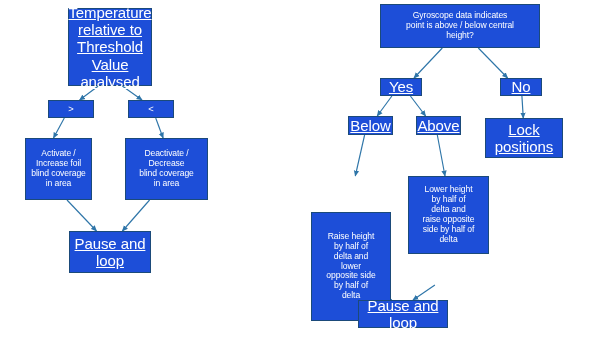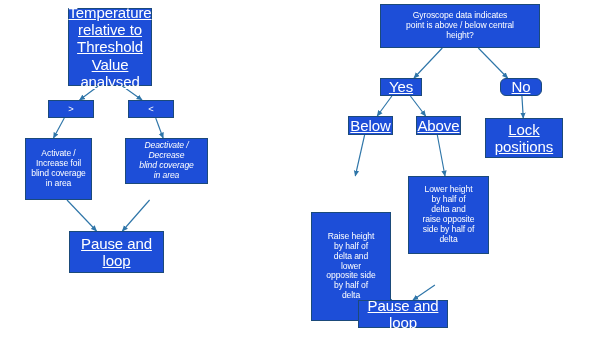--- a/index.html
+++ b/index.html
@@ -84,35 +84,35 @@
 
   <div class="node n-lg" style="left: 48px; top: 100px; width: 46px; height: 18px;">&gt;</div>
 
   <div class="node n-lg" style="left: 128px; top: 100px; width: 46px; height: 18px;">&lt;</div>
 
   <div class="node n-sm" style="left: 25px; top: 138px; width: 67px; height: 62px;">Activate /
 Increase foil
 blind coverage
 in area</div>
 
-  <div class="node n-sm" style="left: 125px; top: 138px; width: 83px; height: 46px; font-style: italic;">Deactivate /
+  <div class="node n-sm" style="left: 125px; top: 138px; width: 83px; height: 62px;">Deactivate /
 Decrease
 blind coverage
 in area</div>
 
-  <div class="node n-md" style="left: 69px; top: 231px; width: 95px; height: 42px;">Pause and
+  <div class="node n-md" style="left: 69px; top: 231px; width: 82px; height: 42px;">Pause and
 loop</div>
 
   <div class="node n-sm" style="left: 380px; top: 4px; width: 160px; height: 44px;">Gyroscope data indicates
 point is above / below central
 height?</div>
 
   <div class="node n-md" style="left: 380px; top: 78px; width: 42px; height: 18px;">Yes</div>
 
-  <div class="node n-md" style="left: 500px; top: 78px; width: 42px; height: 18px; border-radius: 6px;">No</div>
+  <div class="node n-md" style="left: 500px; top: 78px; width: 42px; height: 18px;">No</div>
 
   <div class="node n-md" style="left: 348px; top: 116px; width: 45px; height: 19px;">Below</div>
 
   <div class="node n-md" style="left: 416px; top: 116px; width: 45px; height: 19px;">Above</div>
 
   <div class="node n-md" style="left: 485px; top: 118px; width: 78px; height: 40px;">Lock positions</div>
 
   <div class="node n-sm" style="left: 311px; top: 176px; width: 80px; height: 109px; margin-top: 36px;">Raise height
 by half of
 delta and

